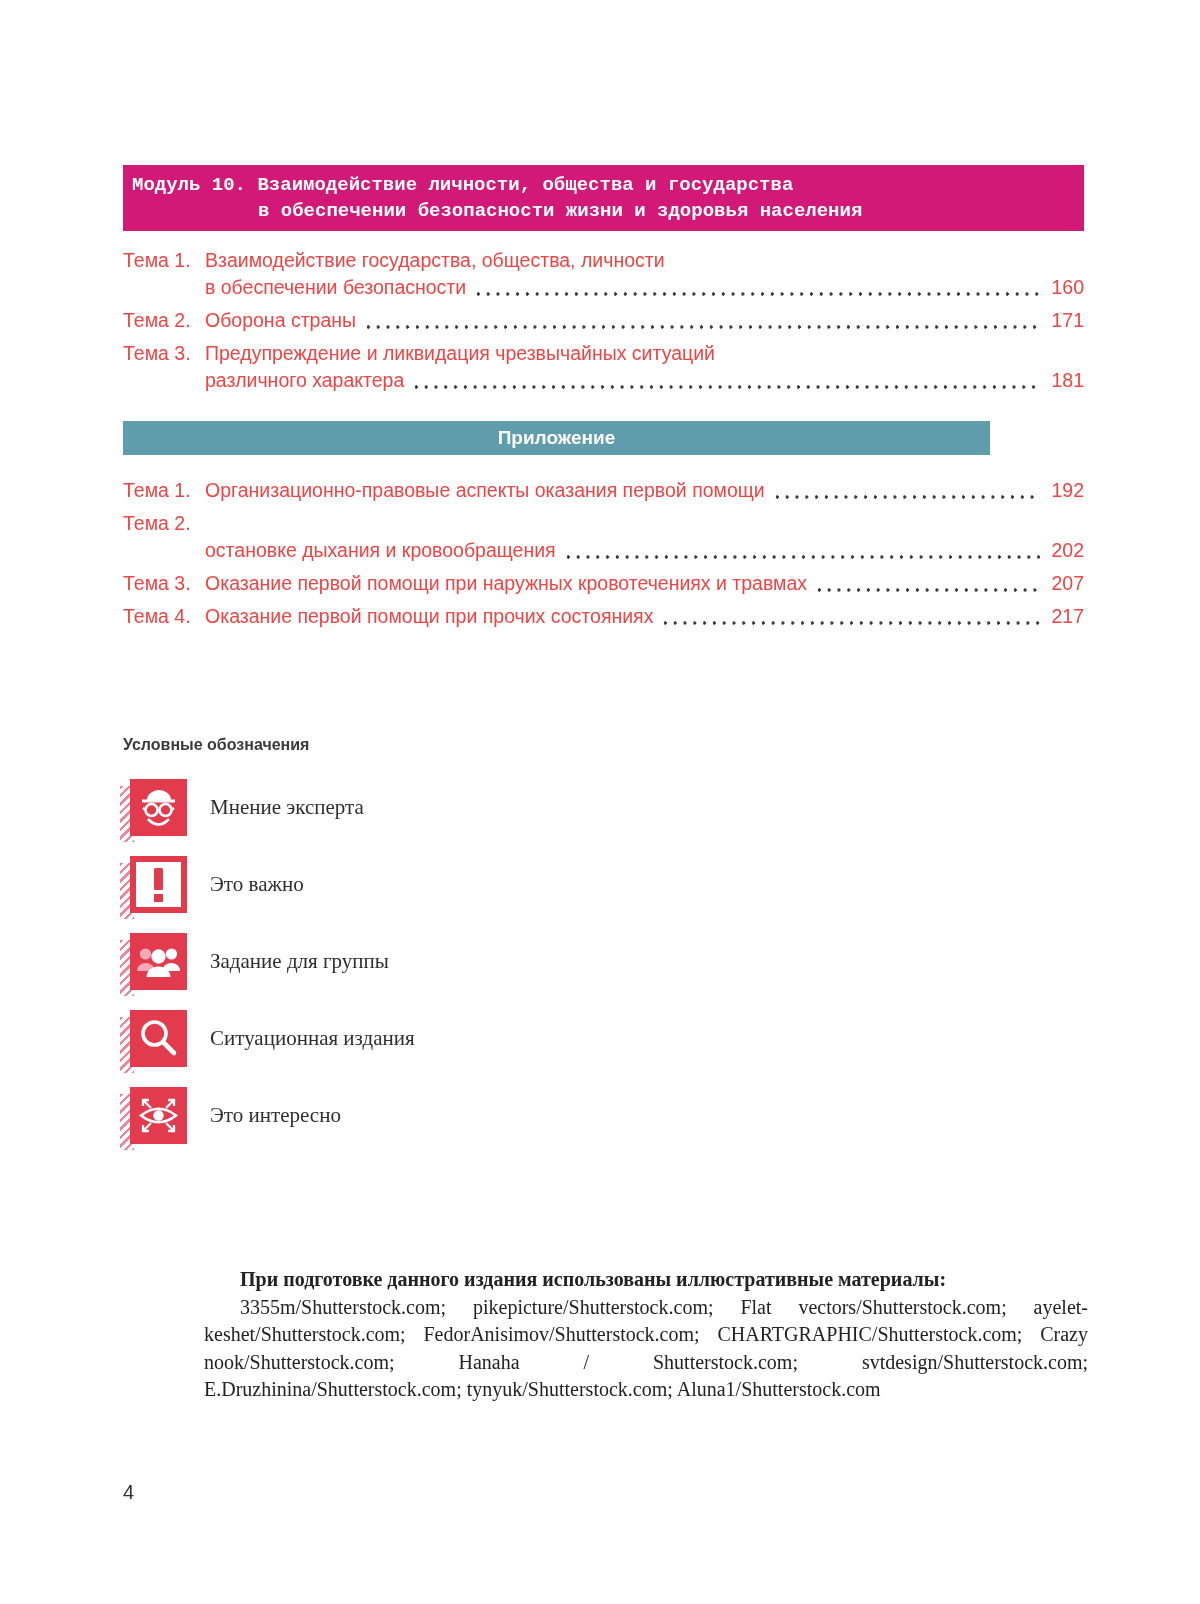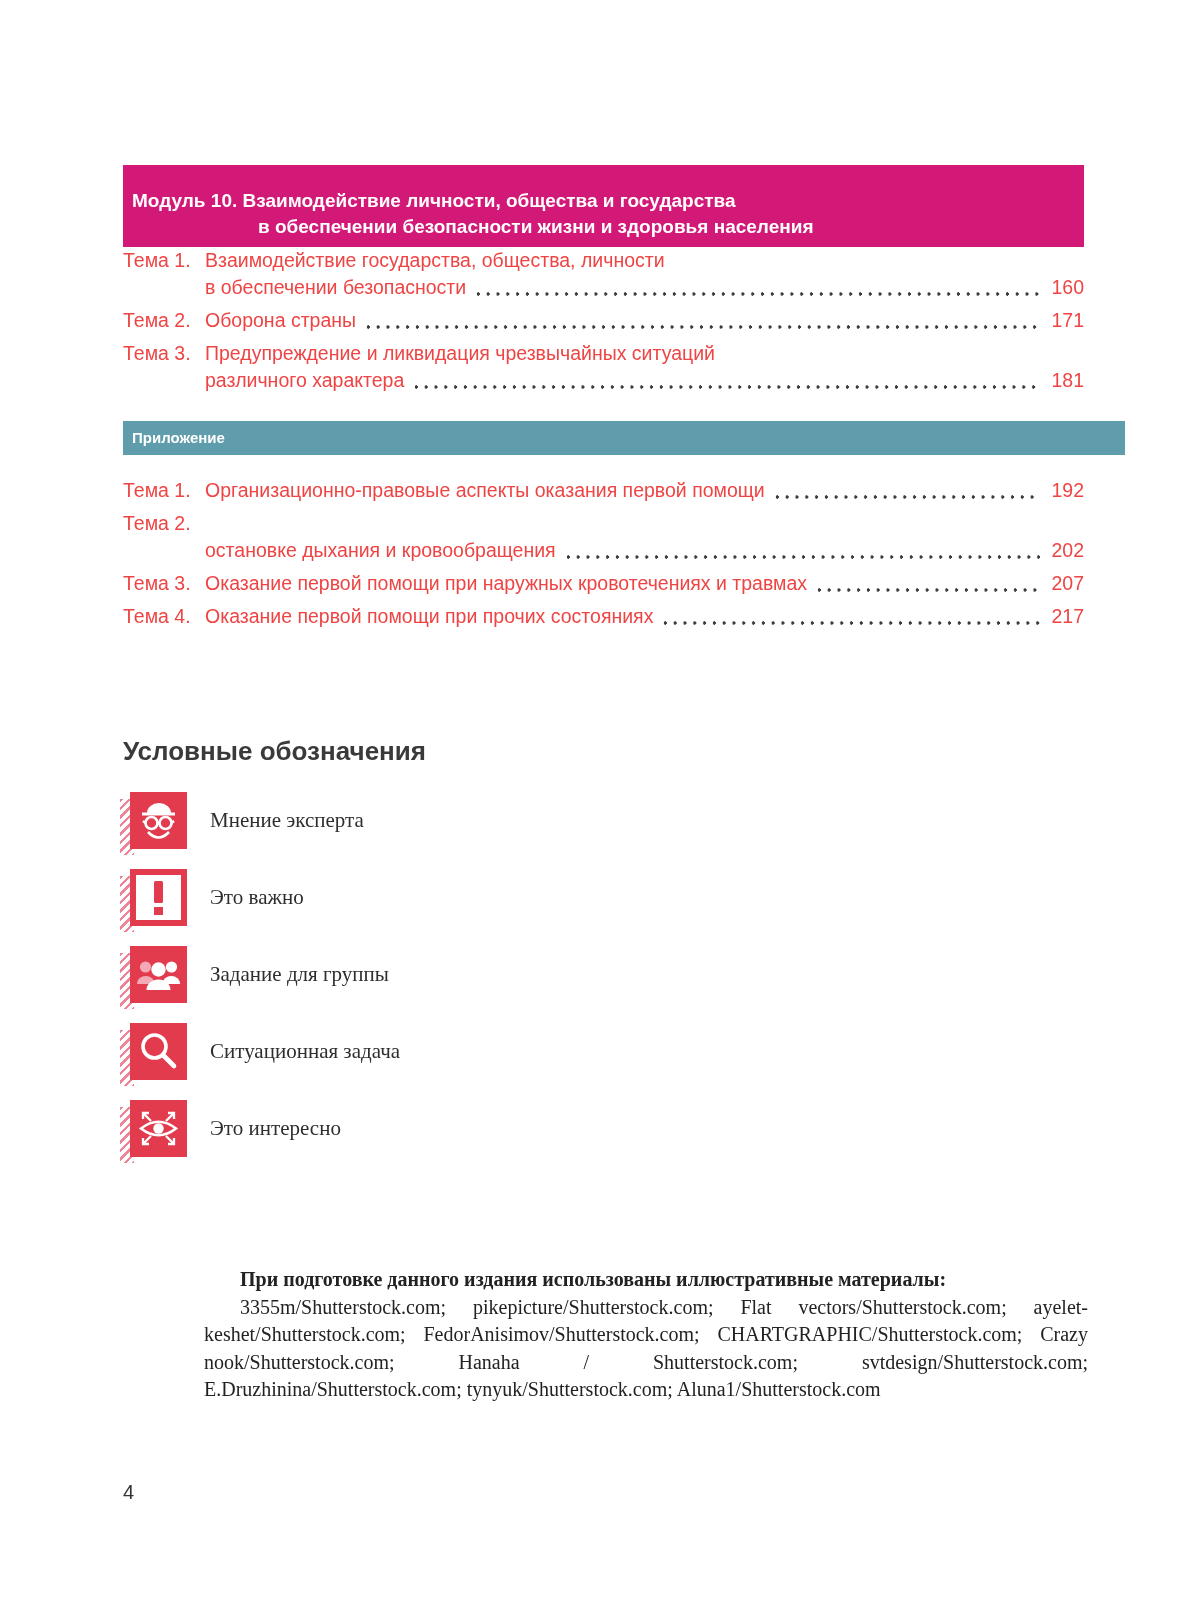--- a/index.html
+++ b/index.html
@@ -8,50 +8,52 @@
     position:relative; width:1200px; height:1604px; background:#ffffff;
     font-family:"Liberation Sans","DejaVu Sans",sans-serif; color:#3c3c3c;
     overflow:hidden;
   }
 
   
   .module-header {
     position:absolute; left:123px; top:165px; width:961px;
     background:#d31977; color:#ffffff;
     font-size:19px; font-weight:700; line-height:26px;
-    padding:23px 10px 7px 9px;
+    padding:7px 10px 7px 9px;
+    font-family:Liberation Mono, monospace;
   }
   .module-header .line2 { padding-left:126px; }
 
   
   .appendix-header {
-    position:absolute; left:123px; top:421px; width:1002px;
+    position:absolute; left:123px; top:421px; width:867px;
     background:#5f9dad; color:#ffffff;
-    font-size:15px; font-weight:700; line-height:24px;
+    font-size:19px; font-weight:700; line-height:24px;
     padding:5px 9px;
+    text-align:center;
   }
 
   
   .toc { position:absolute; left:123px; width:961px; font-size:19.5px; line-height:27px; color:#ef4444; }
   .module-toc { top:247px; }
   .appendix-toc { top:477px; }
   .toc-entry { margin-bottom:6px; }
   .toc-line { display:flex; align-items:baseline; }
   .toc-prefix { flex:0 0 82px; }
   .toc-line.cont { padding-left:82px; }
   .leader {
     flex:1 1 auto; align-self:flex-end; height:6px; margin:0 8px 4px 10px;
     background-image:radial-gradient(circle at 2.2px 3px, #3c3c3c 1.5px, transparent 1.8px);
     background-size:9.8px 6px; background-repeat:repeat-x;
   }
   .toc-page { flex:0 0 auto; min-width:36px; text-align:right; }
 
   
   .legend { position:absolute; left:123px; top:736px; }
-  .legend-title { font-size:26px; font-weight:700; color:#3a3a3a; margin-bottom:25px; }
+  .legend-title { font-size:16px; font-weight:700; color:#3a3a3a; margin-bottom:25px; }
   .legend-item { display:flex; align-items:center; height:57px; margin-bottom:20px; }
   .legend-icon { position:relative; width:57px; height:57px; margin-left:7px; flex:0 0 auto; }
   .legend-icon .hatch {
     position:absolute; left:-10px; top:7px; width:14px; height:56px;
     background:repeating-linear-gradient(135deg, #ee8498 0 2.2px, transparent 2.2px 6px);
   }
   .legend-icon svg { position:absolute; left:0; top:0; display:block; }
   .legend-label {
     margin-left:23px; font-family:"Liberation Serif","DejaVu Serif",serif;
     font-size:21px; color:#2e2e2e;
@@ -203,21 +205,21 @@
 
     <div class="legend-item">
       <div class="legend-icon">
         <span class="hatch"></span>
         <svg width="57" height="57" viewBox="0 0 57 57">
           <rect width="57" height="57" fill="#e23b4e"></rect>
           <circle cx="24.5" cy="23.5" r="11.5" fill="none" stroke="#ffffff" stroke-width="3.6"></circle>
           <line x1="33" y1="32" x2="44" y2="43" stroke="#ffffff" stroke-width="4.6" stroke-linecap="round"></line>
         </svg>
       </div>
-      <span class="legend-label">Ситуационная задача</span>
+      <span class="legend-label">Ситуационная издания</span>
     </div>
 
     <div class="legend-item">
       <div class="legend-icon">
         <span class="hatch"></span>
         <svg width="57" height="57" viewBox="0 0 57 57">
           <rect width="57" height="57" fill="#e23b4e"></rect>
           <path d="M11 28.5 Q28.5 15 46 28.5 Q28.5 42 11 28.5 Z" fill="none" stroke="#ffffff" stroke-width="2.6"></path>
           <circle cx="28.5" cy="28.5" r="5.2" fill="#ffffff"></circle>
           <path d="M21 21 L13 13 M13 19 L13 13 L19 13" fill="none" stroke="#ffffff" stroke-width="2.3"></path>

